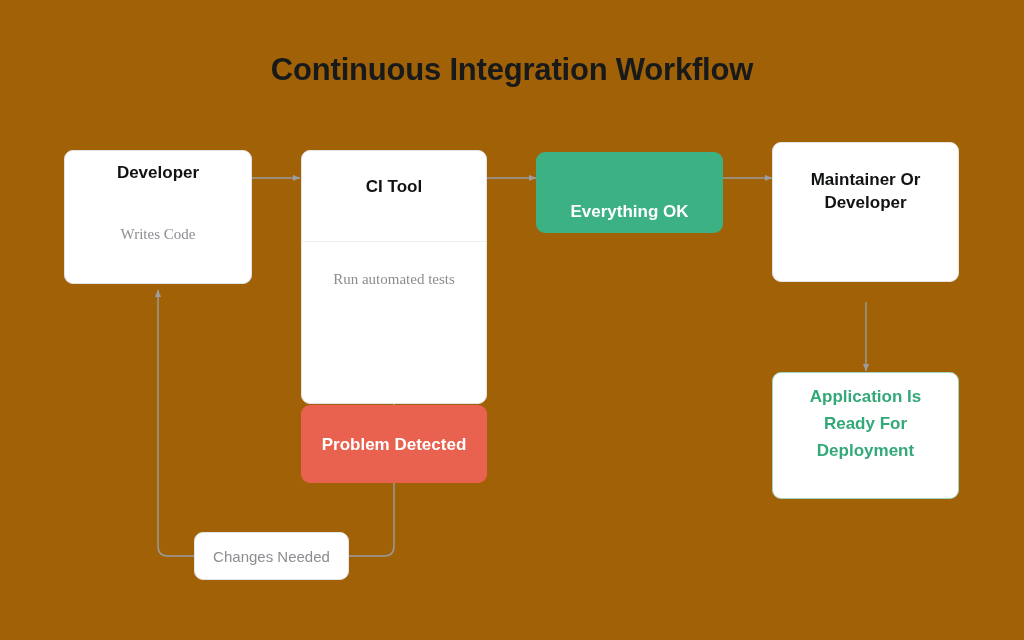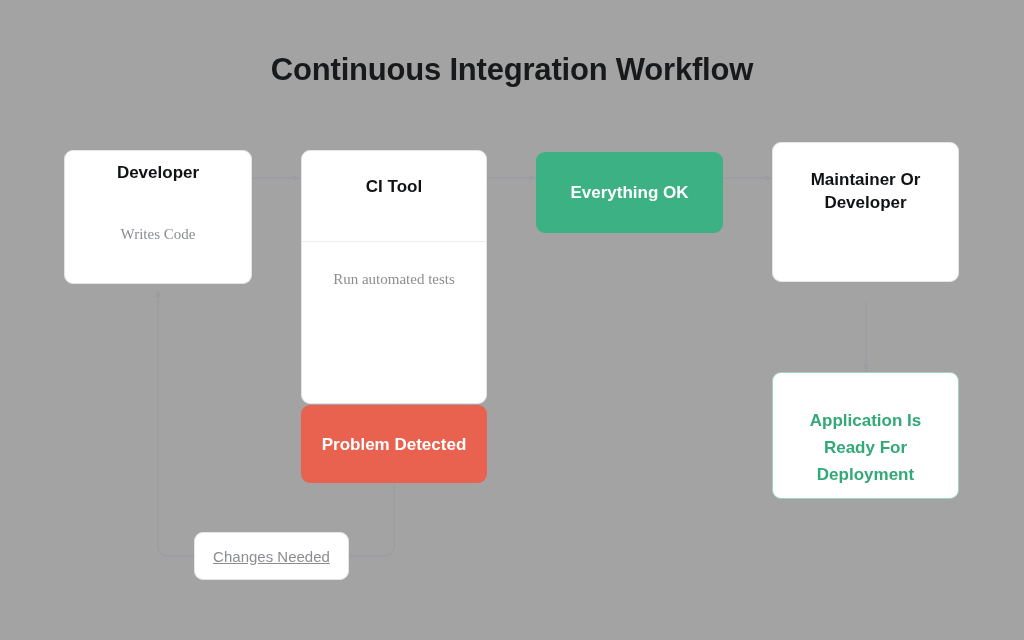--- a/index.html
+++ b/index.html
@@ -6,21 +6,21 @@
   html, body {
     margin: 0; padding: 0;
     width: 1024px; height: 640px;
     background: #fcfcfc;
     font-family: "Liberation Sans", sans-serif;
     overflow: hidden;
   }
   #canvas {
     position: relative;
     width: 1024px; height: 640px;
-    background: #a3a3a3;
+    background: #a16207;
     padding-left: 40px;
   }
   #edges {
     position: absolute; inset: 0;
     width: 1024px; height: 640px;
     pointer-events: none;
   }
   .page-title {
     position: absolute;
     left: 0; top: 52px; width: 1024px;
@@ -72,41 +72,40 @@
     font-size: 17px;
     font-weight: bold;
   }
   .node.green-solid { background: #3bb184; }
   .node.red-solid { background: #e8624f; }
 
   .node.outline-green {
     border: 1px solid #9fd4bf;
     background: #ffffff;
     align-items: center;
-    justify-content: flex-end;
+    justify-content: flex-start;
   }
   .node.outline-green .sec.head {
     color: #33a878;
     font-size: 17px;
     font-weight: bold;
     line-height: 27px;
   }
 
   .edge-label {
     position: absolute;
     border-radius: 9px;
     background: #ffffff;
     border: 1px solid #e3e4e6;
     display: flex;
     align-items: center;
     justify-content: center;
     color: #8b8d91;
     font-size: 15px;
     z-index: 3;
-    text-decoration: underline;
   }
 </style>
 </head>
 <body>
 
 <div id="canvas">
 
   <div class="page-title">Continuous Integration Workflow</div>
 
   <svg id="edges" viewBox="0 0 1024 640">
@@ -134,21 +133,21 @@
   <div class="node" id="node-developer" style="left:64px; top:150px; width:188px; height:134px;gap:19px;">
     <div class="sec head">Developer</div>
     <div class="sec sub">Writes Code</div>
   </div>
 
   <div class="node" id="node-ci-tool" style="left:301px; top:150px; width:186px; height:254px;">
     <div class="sec head" style="height:70px;">CI Tool</div>
     <div class="sec sub" style="height:74px;margin-top:20px;">Run automated tests</div>
   </div>
 
-  <div class="node solid green-solid" id="node-everything-ok" style="left:536px; top:152px; width:187px; height:81px;">
+  <div class="node solid green-solid" id="node-everything-ok" style="left:536px; top:152px; width:187px; height:81px;justify-content:flex-end;">
     <div class="sec head">Everything OK</div>
   </div>
 
   <div class="node" id="node-maintainer" style="left:772px; top:142px; width:187px; height:140px;">
     <div class="sec head" style="height:95px;">Maintainer Or Developer</div>
   </div>
 
   <div class="node solid red-solid" id="node-problem-detected" style="left:301px; top:405px; width:186px; height:78px;">
     <div class="sec head">Problem Detected</div>
   </div>

